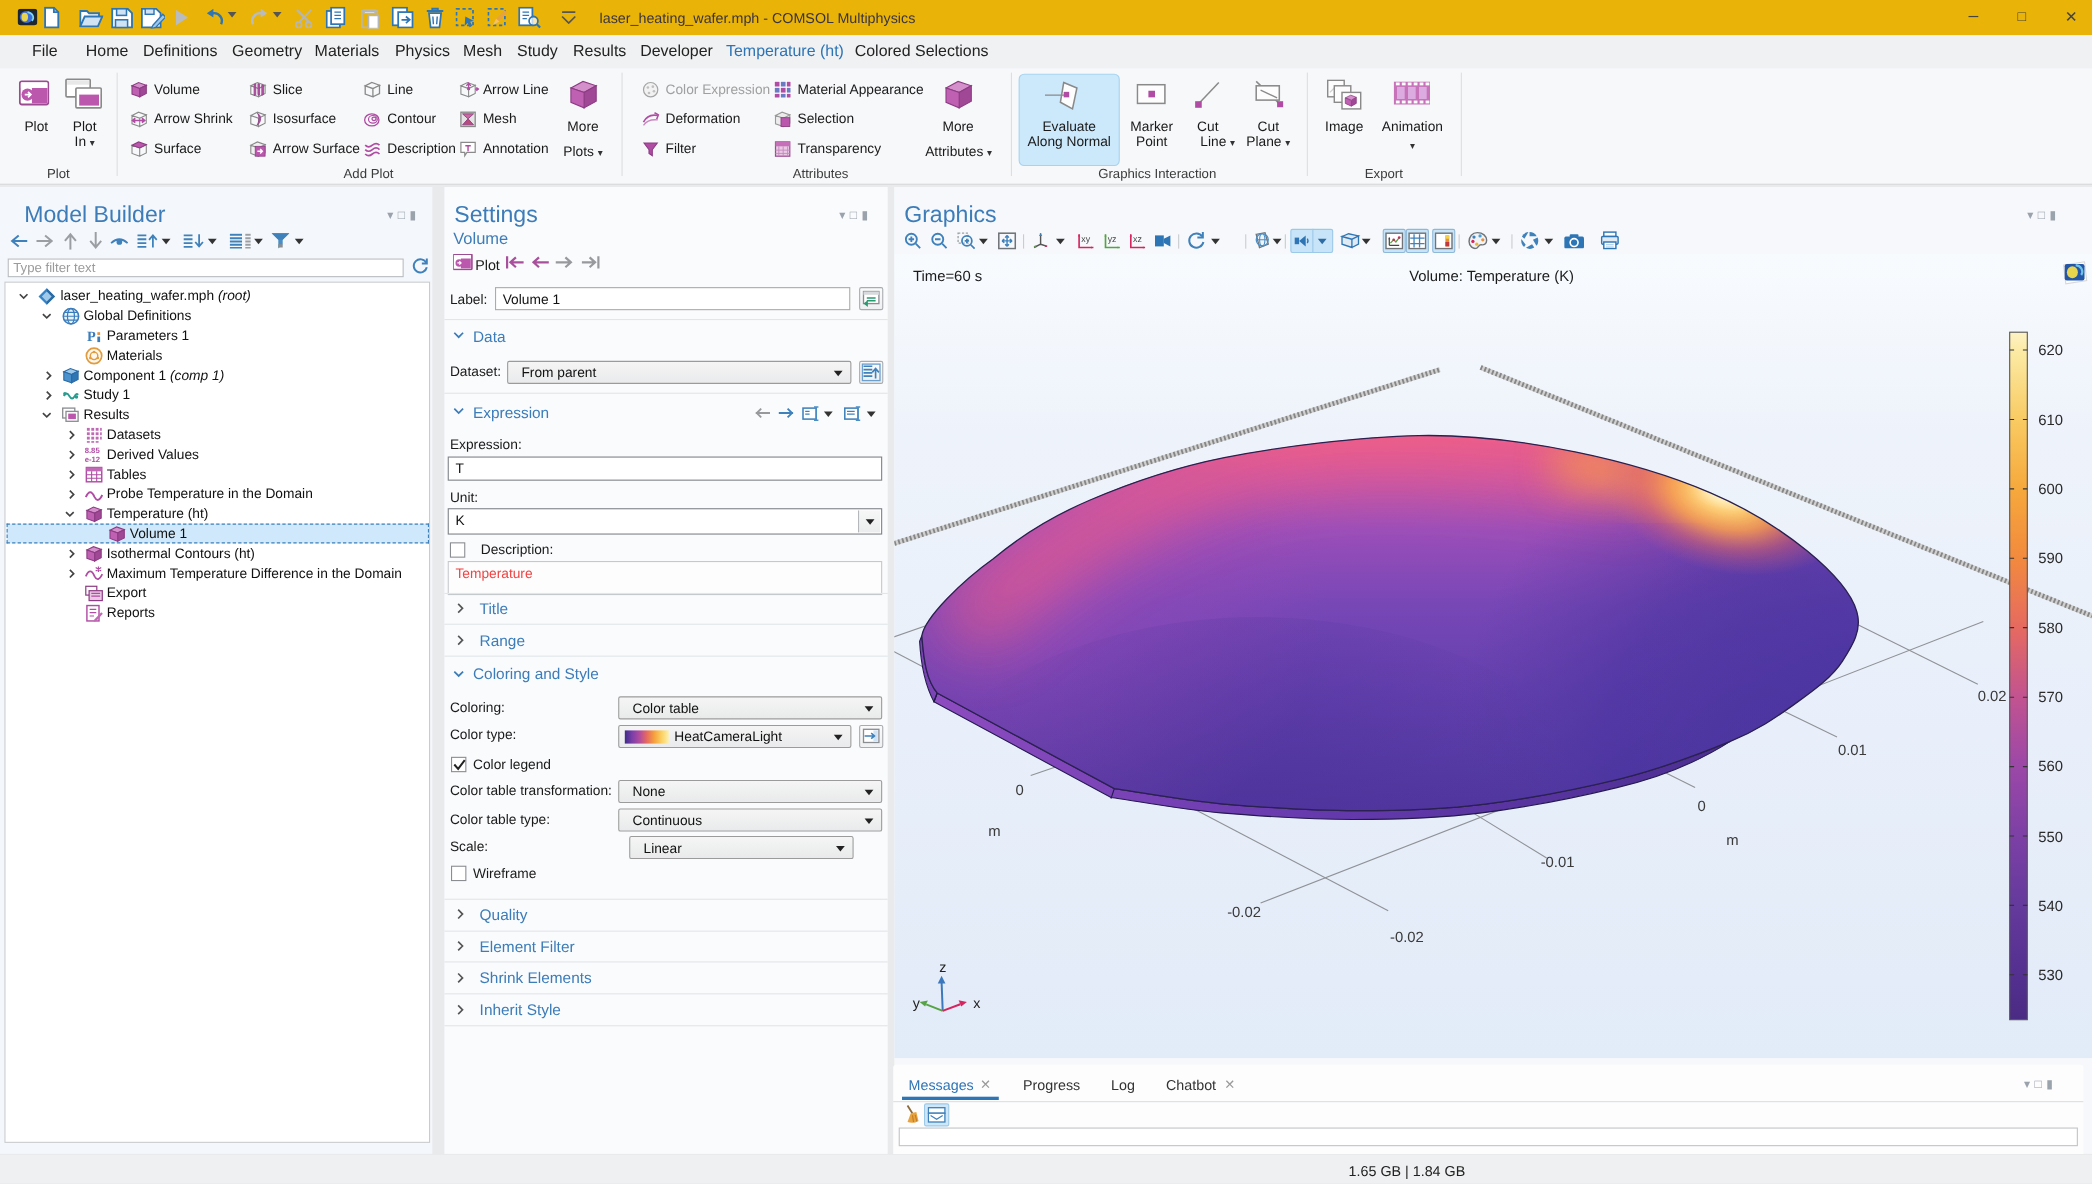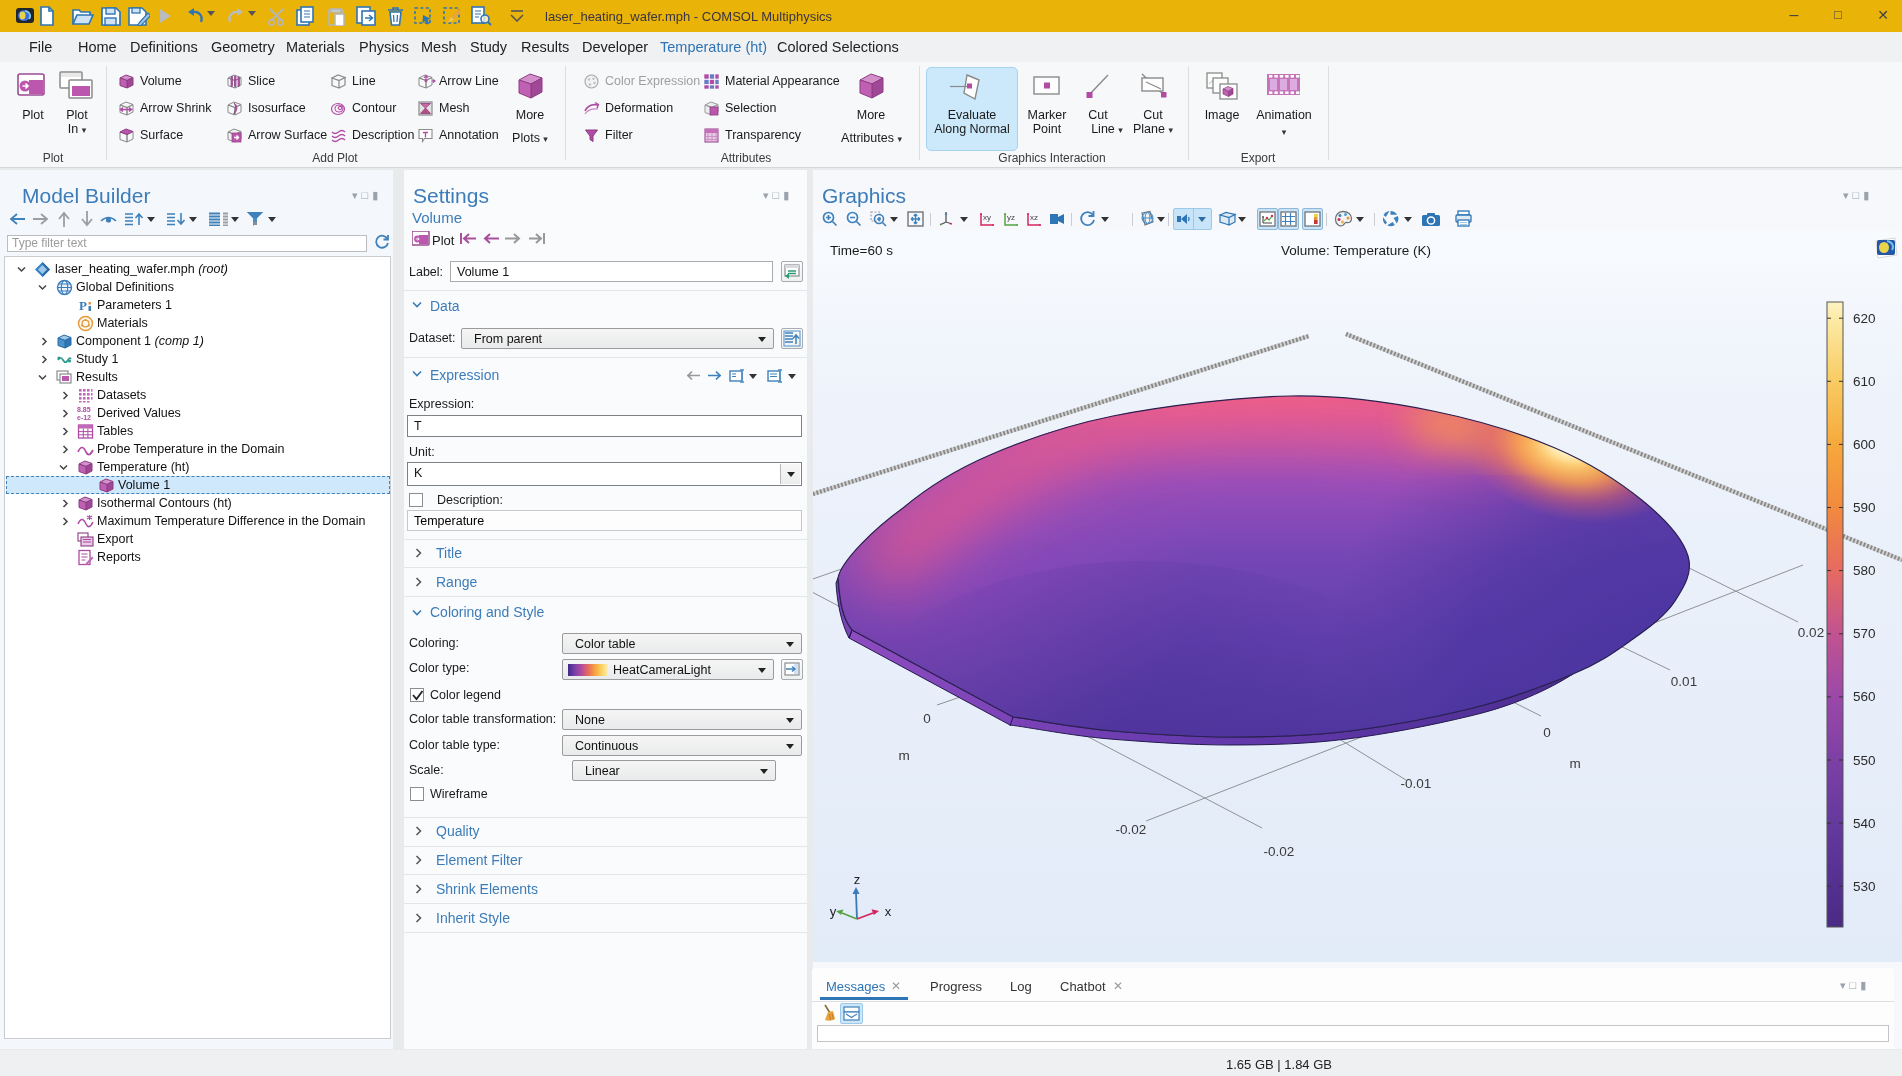--- a/index.html
+++ b/index.html
@@ -717,21 +717,21 @@
         <path d="M3 5 h7 M3 7.5 h7" stroke="#3f81bb" stroke-width="1.1"></path>
         <path d="M13 1 v12 M11 1 h4 M11 13 h4" stroke="#4b8ec4" stroke-width="1.3"></path>
       </svg>
     <div class="abs" style="left:384px;top:204px;width:0;height:0;border-left:4px solid transparent;border-right:4px solid transparent;border-top:5px solid #333"></div>
     <div class="slabel" style="left:5px;top:227px">Expression:</div>
     <div class="sinput" style="left:3px;top:245px;width:395px;height:22px">T</div>
     <div class="slabel" style="left:5px;top:275px">Unit:</div>
     <div class="sinput" style="left:3px;top:292px;width:395px;height:24px">K<span style="position:absolute;right:1px;top:1px;width:20px;height:20px;background:linear-gradient(#f7f7f7,#ebeced);border-left:1px solid #b5b8bb"></span><span class="darrow" style="top:9px;right:6px"></span></div>
     <div class="cbox" style="left:5px;top:323px"></div>
     <div class="slabel" style="left:33px;top:323px">Description:</div>
-    <div class="sinput" style="left:3px;top:340px;width:395px;height:21px;border-color:#c6c9cc;color:#000000;background:#fdfdfd">Temperature</div>
+    <div class="sinput" style="left:3px;top:340px;width:395px;height:31px;border-color:#c6c9cc;color:#ef4444;background:#fdfdfd">Temperature</div>
     <div class="sdiv" style="top:369px"></div>
     <svg class="abs" style="left:11px;top:378px" width="8" height="10">
         <path d="M1.5 1 l4 4 -4 4" fill="none" stroke="#555" stroke-width="1.5"></path>
       </svg>
     <div class="shead" style="left:32px;top:375px">Title</div>
     <div class="sdiv" style="top:397px"></div>
     <svg class="abs" style="left:11px;top:407px" width="8" height="10">
         <path d="M1.5 1 l4 4 -4 4" fill="none" stroke="#555" stroke-width="1.5"></path>
       </svg>
     <div class="shead" style="left:32px;top:404px">Range</div>

